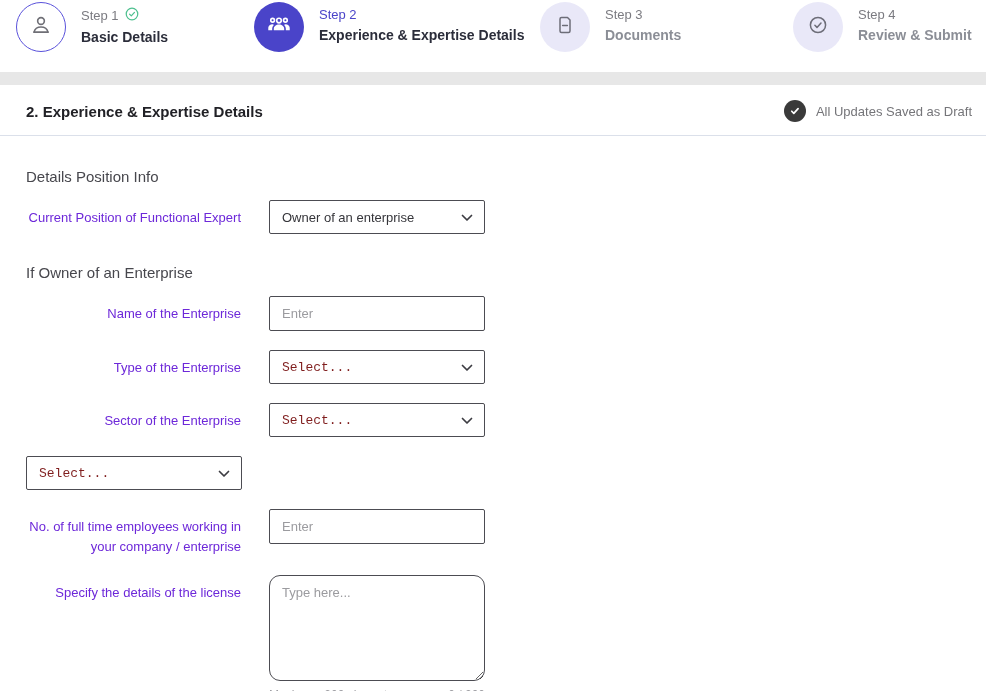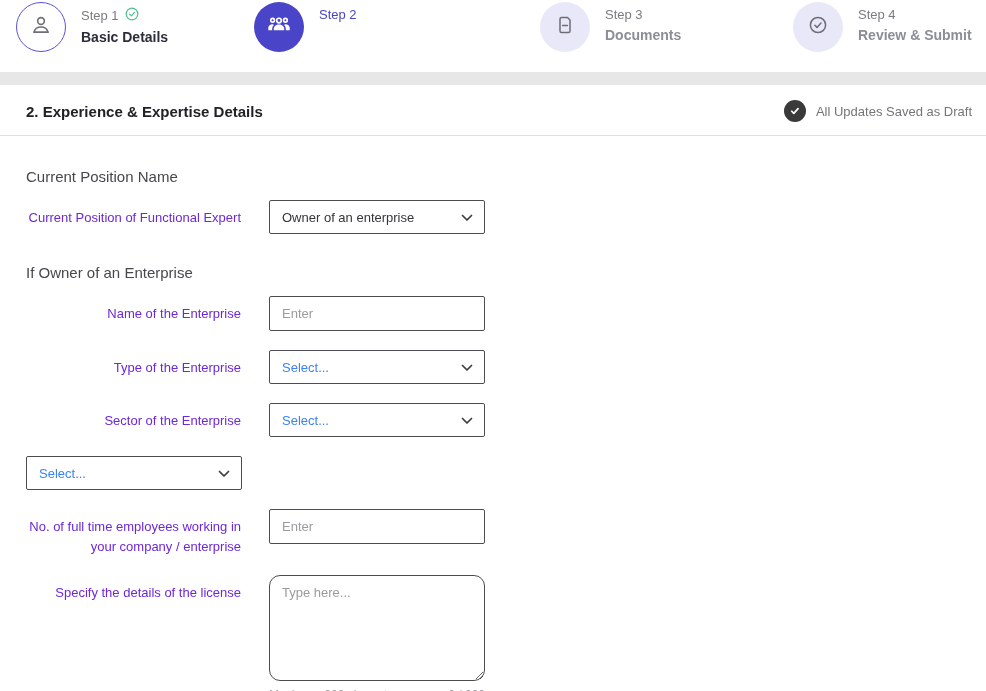--- a/index.html
+++ b/index.html
@@ -33,21 +33,21 @@
   
   .form-area { padding-left:26px; }
   .section-heading { font-size:15px; font-weight:400; color:#47474d; margin:32px 0 15px 0; }
   .section-heading.second { margin-top:30px; }
   .field-row { display:grid; grid-template-columns:215px 216px; column-gap:28px; margin-bottom:19px; }
   .field-label { font-size:13px; color:#6d28d9; text-align:right; padding-top:8px; line-height:1.5; }
   .control { width:188px; }
   .select-box { height:34px; width:216px; border:1px solid #4c4c52; border-radius:2px; background:#fff;
     display:flex; align-items:center; justify-content:space-between; padding:0 11px 0 12px; cursor:pointer; }
   .select-value { font-size:13px; color:#35353a; }
-  .select-value.placeholder { color:#3b82f6; }
+  .select-value.placeholder { color:#7f1d1d;font-family:Liberation Mono, monospace; }
   .text-input { height:35px; width:216px; border:1px solid #4c4c52; border-radius:2px; padding:0 12px;
     font-size:13px; color:#35353a; font-family:"Liberation Sans","DejaVu Sans",sans-serif; outline:none; }
   .text-input::placeholder, textarea::placeholder { color:#9b9b9f; opacity:1; }
   textarea.license-area { width:216px; height:106px; border:1px solid #4c4c52; border-radius:11px;
     padding:9px 12px; font-size:13px; color:#35353a; resize:both; outline:none;
     font-family:"Liberation Sans","DejaVu Sans",sans-serif; }
   .helper-row { width:216px; display:flex; justify-content:space-between; margin-top:3px;
     font-size:12px; color:#9e9ea3; }
 </style>
 </head>
@@ -89,20 +89,21 @@
             <circle cx="17.9" cy="7.6" r="1.7"></circle>
           </g>
           <path fill="#fff" d="M12 11.6c-2.7 0-4.8 1.8-4.8 3.9v1.4h9.6v-1.4c0-2.1-2.1-3.9-4.8-3.9z"></path>
           <path fill="#fff" d="M6.1 11.2c-2.2 0-4 1.5-4 3.3v2.4h3.6v-1.4c0-1.3.6-2.5 1.6-3.4-.4-.5-.7-.9-1.2-.9z"></path>
           <path fill="#fff" d="M17.9 11.2c2.2 0 4 1.5 4 3.3v2.4h-3.6v-1.4c0-1.3-.6-2.5-1.6-3.4.4-.5.7-.9 1.2-.9z"></path>
         </svg>
       </span>
     </div>
     <div class="step-text">
       <div class="step-label active">Step 2</div>
+      <div class="step-title">Experience &amp; Expertise Details</div>
     </div>
   </div>
 
   <div class="step step3">
     <div class="step-circle upcoming">
       <span>
         <svg width="24" height="24" viewBox="0 0 24 24" fill="none" stroke="#6d6d78" stroke-width="1.5" stroke-linejoin="round" stroke-linecap="round">
           <path d="M14.5 4.5h-6c-.9 0-1.5.6-1.5 1.5v12c0 .9.6 1.5 1.5 1.5h7c.9 0 1.5-.6 1.5-1.5V7z"></path>
           <path d="M9.6 12.5h4.8"></path>
         </svg>
@@ -139,21 +140,21 @@
       <svg width="12" height="12" viewBox="0 0 14 14" fill="none" stroke="#fff" stroke-width="2" stroke-linecap="round" stroke-linejoin="round">
         <path d="M3.2 7.3l2.4 2.4 5-5.4"></path>
       </svg>
     </span>
     <span class="save-text">All Updates Saved as Draft</span>
   </div>
 </div>
 
 <div class="form-area">
 
-  <div class="section-heading">Current Position Name</div>
+  <div class="section-heading">Details Position Info</div>
 
   <div class="field-row">
     <div class="field-label">Current Position of Functional Expert</div>
     <div class="control">
       <div class="select-box">
         <span class="select-value">Owner of an enterprise</span>
         <span>
           <svg width="12" height="8" viewBox="0 0 12 8" fill="none" stroke="#3c3c42" stroke-width="1.7" stroke-linecap="round" stroke-linejoin="round">
               <path d="M1.5 1.5L6 6l4.5-4.5"></path>
             </svg>

